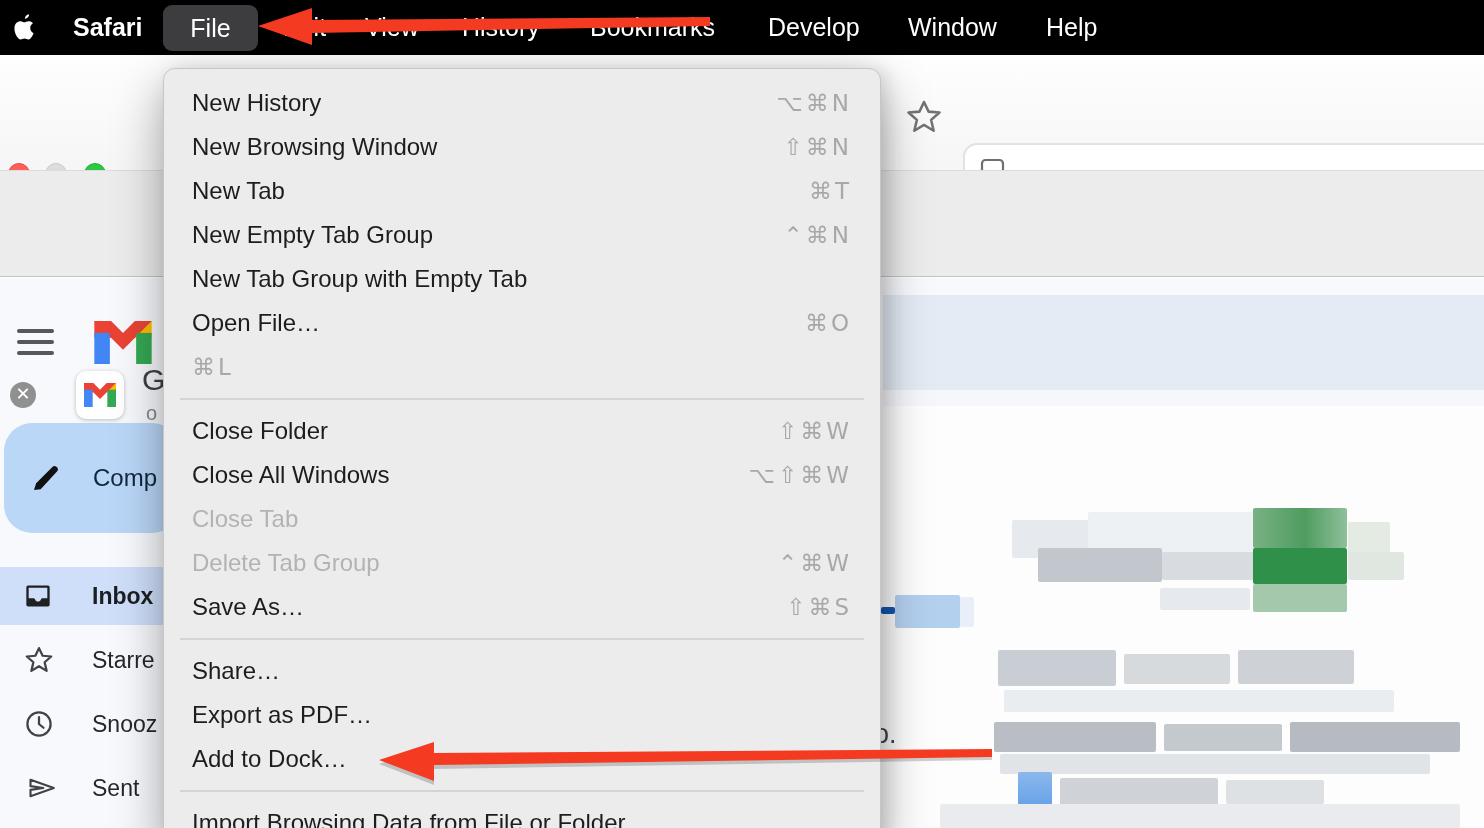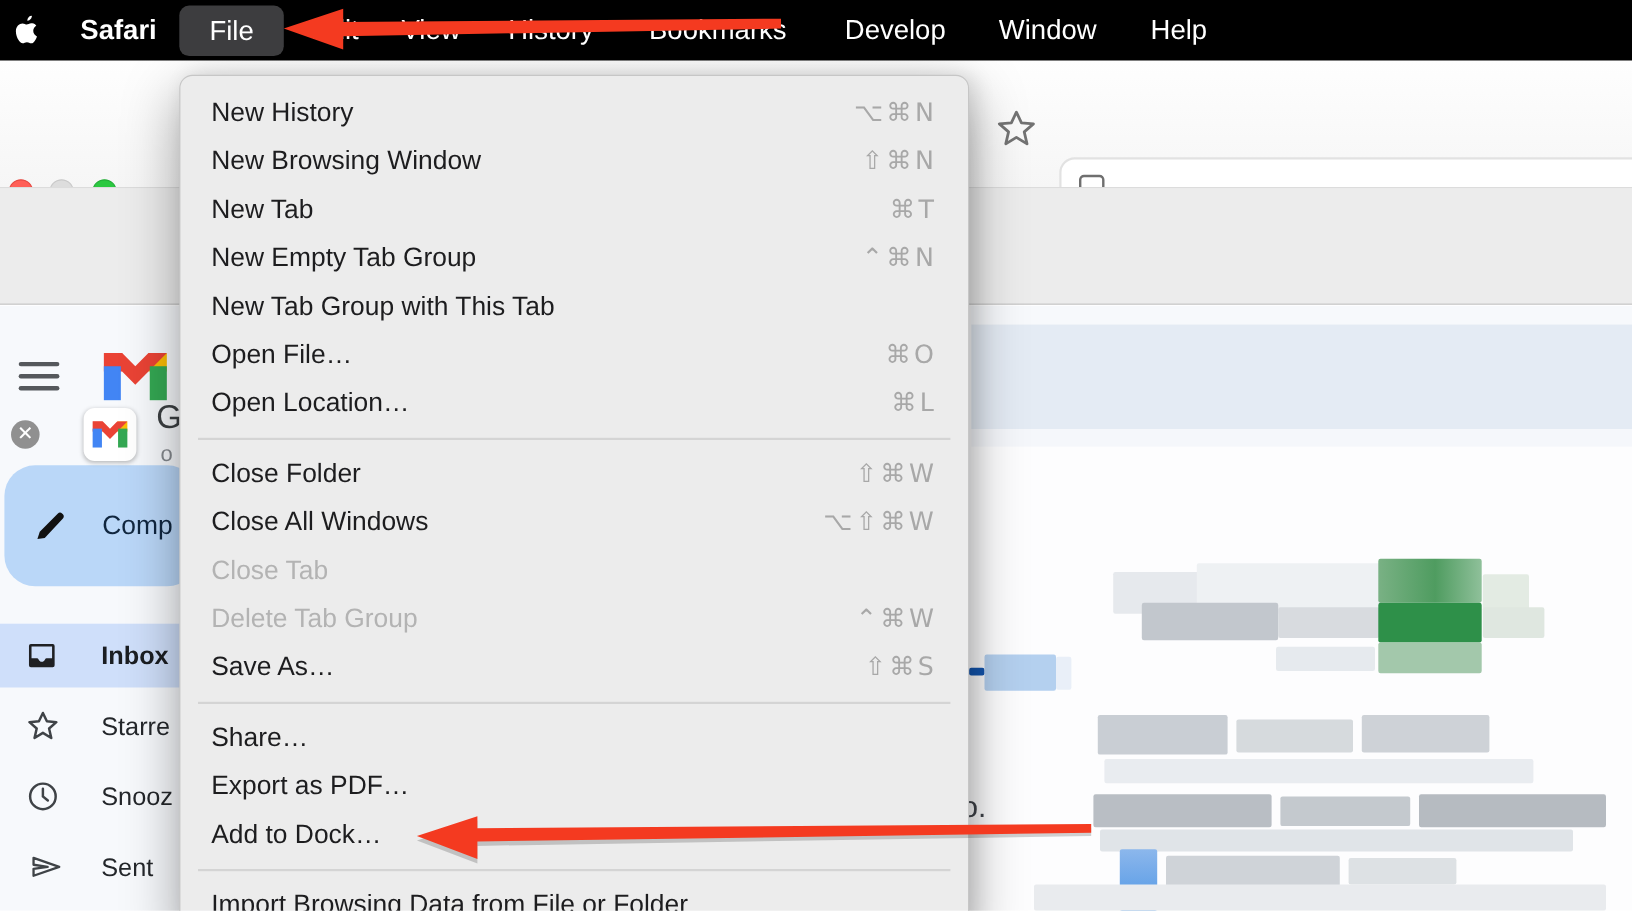--- a/index.html
+++ b/index.html
@@ -223,29 +223,28 @@
   </div>
   <div class="row">
     <span class="lab">New Tab</span>
       <span class="sc">⌘T</span>
   </div>
   <div class="row">
     <span class="lab">New Empty Tab Group</span>
       <span class="sc">⌃⌘N</span>
   </div>
   <div class="row">
-    <span class="lab">New Tab Group with This Tab</span>
+    <span class="lab">New Tab Group with Empty Tab</span>
       <span class="sc"></span>
   </div>
   <div class="row">
     <span class="lab">Open File…</span>
       <span class="sc">⌘O</span>
   </div>
   <div class="row">
-    <span class="lab">Open Location…</span>
       <span class="sc">⌘L</span>
   </div>
   <div class="sep"></div>
   <div class="row">
     <span class="lab">Close Folder</span>
       <span class="sc">⇧⌘W</span>
   </div>
   <div class="row">
     <span class="lab">Close All Windows</span>
       <span class="sc">⌥⇧⌘W</span>

